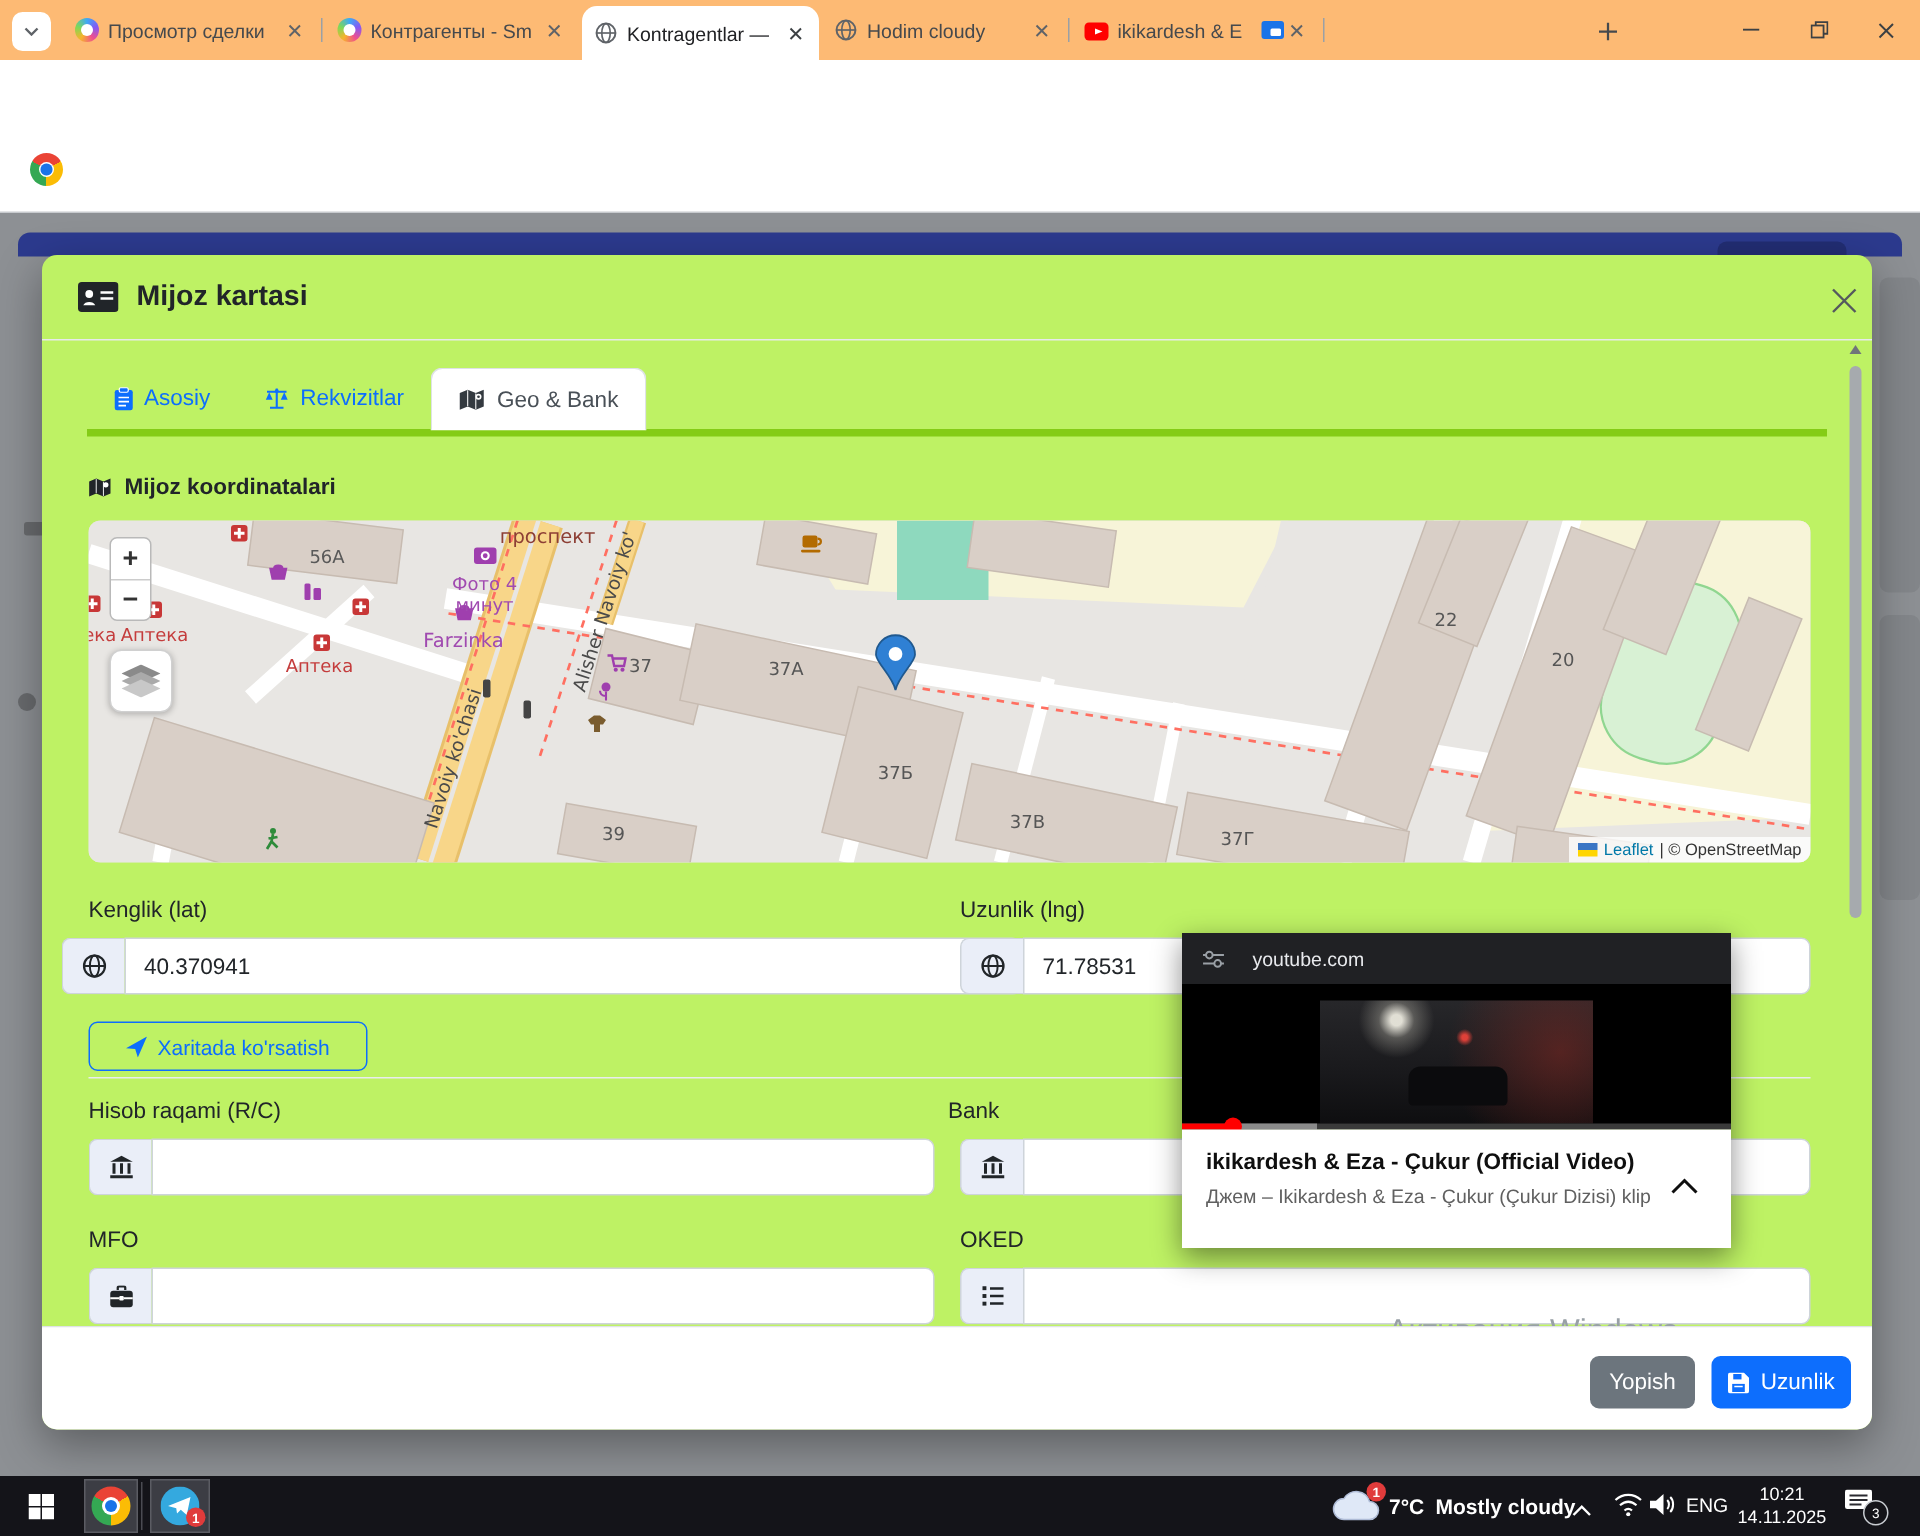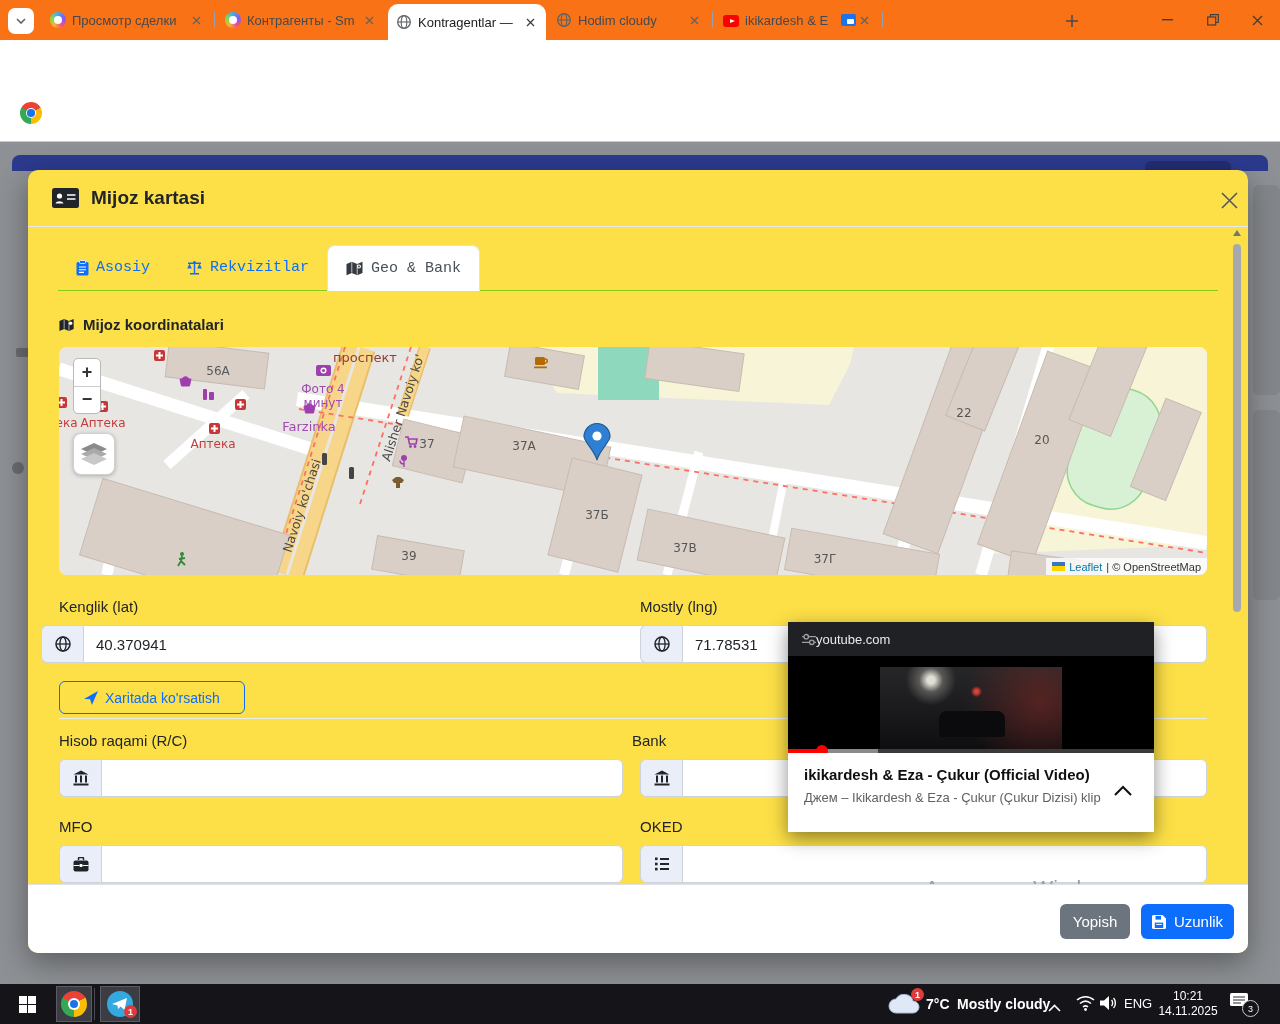--- a/index.html
+++ b/index.html
@@ -1,20 +1,20 @@
 <!DOCTYPE html>
 <html><head>
 <meta charset="utf-8">
 <style>
   html,body{margin:0;padding:0;}
   body{width:1280px;height:1024px;overflow:hidden;position:relative;
        font-family:"Liberation Sans",sans-serif;background:#878a8e;-webkit-font-smoothing:antialiased;}
   .abs{position:absolute;}
   
-  #tabstrip{left:0;top:0;width:1280px;height:40px;background:#f97316;}
+  #tabstrip{left:0;top:0;width:1280px;height:40px;background:#fdba74;}
   .tabsearch{left:8px;top:8px;width:26px;height:26px;background:#fff;border-radius:7px;
              display:flex;align-items:center;justify-content:center;color:#5f6368;}
   .tab{top:0;height:40px;display:flex;align-items:center;padding:0 8px;box-sizing:border-box;
        font-size:13px;color:#45494d;}
   .tab .lbl{white-space:nowrap;overflow:hidden;flex:1;margin:0 6px;}
   .tab-active{top:4px;height:36px;background:#fff;border-radius:10px 10px 0 0;color:#202124;}
   .vsep{top:12px;width:1px;height:16px;background:#9aa0a6;}
   .fav{width:16px;height:16px;flex:0 0 16px;position:relative;}
   .fav-amo{border-radius:50%;background:conic-gradient(#3fa9f5,#8458f4,#ef4f8e,#f7b32b,#7ed957,#3fa9f5);}
   .fav-amo::after{content:"";position:absolute;left:4px;top:4px;width:8px;height:8px;background:#fff;border-radius:50%;}
@@ -33,27 +33,27 @@
   #notifbar{left:0;top:84px;width:1280px;height:58px;background:#fff;border-bottom:1px solid #c7cace;box-sizing:border-box;}
   #notiftext{left:52px;top:105px;font-size:14px;color:#202124;}
   #defaultbtn{left:397px;top:95px;width:210px;height:36px;background:#1a73e8;color:#fff;border-radius:18px;
               font-size:14px;font-weight:700;display:flex;align-items:center;justify-content:center;}
   
   #page{left:0;top:142px;width:1280px;height:842px;background:#8d9094;}
   #navyband{left:12px;top:13px;width:1256px;height:16px;background:#2c3a8e;border-radius:8px 8px 0 0;}
   #navybtn{left:1145px;top:19px;width:86px;height:24px;background:#222d73;border-radius:6px;}
   .ghost{background:#83868a;border-radius:6px;}
   
-  #modal{left:28px;top:170px;width:1220px;height:783px;background:#fde047;border-radius:10px;
+  #modal{left:28px;top:170px;width:1220px;height:783px;background:#bef264;border-radius:10px;
          box-shadow:0 10px 30px rgba(0,0,0,.35);text-align:center;}
   #mhead{left:0;top:0;width:1220px;height:57px;border-bottom:1px solid #e7e9ec;box-sizing:border-box;
          display:flex;align-items:center;padding:0 24px;}
   #mtitle{font-size:19px;font-weight:700;color:#212529;margin-left:12px;}
   #mclose{left:1188px;top:17px;width:26px;height:26px;display:flex;align-items:center;justify-content:center;}
-  .mtabs{left:30px;top:75px;height:46px;width:1160px;display:flex;border-bottom:1px solid #84cc16;box-sizing:border-box;font-family:Liberation Mono, monospace;}
+  .mtabs{left:30px;top:75px;height:46px;width:1160px;display:flex;border-bottom:5px solid #84cc16;box-sizing:border-box;}
   .mtab{display:flex;align-items:center;gap:7px;padding:0 18px;font-size:15px;color:#0d6efd;}
   .mtab.on{background:#fff;border:1px solid #dee2e6;border-bottom:1px solid #fff;border-radius:8px 8px 0 0;
            color:#495057;margin-bottom:-1px;}
   #secthead{left:31px;top:146px;display:flex;align-items:center;gap:8px;font-size:15px;font-weight:700;color:#212529;}
   
   #mapbox{left:31px;top:177px;width:1148px;height:228px;border-radius:8px;overflow:hidden;background:#e8e6e3;}
   .zoomctl{left:14px;top:11px;width:28px;height:56px;background:#fff;border:1px solid #b9b9b9;border-radius:5px;
            box-sizing:border-box;display:flex;flex-direction:column;}
   .zoomctl div{flex:1;display:flex;align-items:center;justify-content:center;font-size:18px;font-weight:700;color:#333;}
   .zoomctl div:first-child{border-bottom:1px solid #ccc;}
@@ -82,21 +82,21 @@
   
   #mscroll{left:1202px;top:58px;width:14px;height:716px;}
   #mscroll .thumb{left:3px;top:16px;width:8px;height:368px;background:#a6aaae;border-radius:4px;position:absolute;}
   .scrarrow{width:0;height:0;border-left:4px solid transparent;border-right:4px solid transparent;position:absolute;left:3px;}
   
   #watermark{left:925px;top:875px;z-index:20;color:#9aa0a6;}
   #watermark .w1{font-size:21px;line-height:26px;color:#98a0a6;}
   #watermark .w2{font-size:14px;line-height:20px;color:#a7adb2;margin-top:3px;}
   
   #pip{left:788px;top:622px;width:366px;height:210px;z-index:40;box-shadow:0 6px 18px rgba(0,0,0,.45);}
-  #piphead{height:34px;background:#202124;display:flex;align-items:center;padding:0 14px;gap:0;box-sizing:border-box;}
+  #piphead{height:34px;background:#202124;display:flex;align-items:center;padding:0 14px;gap:19px;box-sizing:border-box;}
   #pipsite{font-size:13px;color:#e8eaed;}
   #pipvideo{height:97px;background:#000;position:relative;}
   #pipthumb{position:absolute;left:92px;top:11px;width:182px;height:82px;
     background:
       radial-gradient(circle at 28% 16%, rgba(235,233,222,.95) 0 2.5%, rgba(170,168,158,.4) 8%, transparent 17%),
       radial-gradient(circle at 53% 30%, rgba(255,70,60,.85) 0 1.6%, transparent 5%),
       radial-gradient(circle at 39% 66%, rgba(255,228,150,.95) 0 2.2%, transparent 8%),
       radial-gradient(circle at 60% 66%, rgba(255,228,150,.95) 0 2.2%, transparent 8%),
       radial-gradient(circle at 88% 42%, rgba(130,40,34,.55), transparent 45%),
       linear-gradient(180deg,#27272a 0%,#1a1a1d 55%,#0e0e10 100%);}
@@ -485,21 +485,21 @@
         </svg>
     </div>
     <div class="abs" id="attr">
       <span class="uaflag"></span>
       <span class="lf">Leaflet</span>
       <span>| © OpenStreetMap</span>
     </div>
   </div>
 
   <div class="abs flabel" style="left:31px;top:428px;">Kenglik (lat)</div>
-  <div class="abs flabel" style="left:612px;top:428px;">Mostly (lng)</div>
+  <div class="abs flabel" style="left:612px;top:428px;">Uzunlik (lng)</div>
   <div class="abs igroup" style="left:13px;top:455px;width:640px;">
     <div class="iprefix">
         <svg width="16" height="16" viewBox="0 0 16 16">
           <circle cx="8" cy="8" r="7" fill="none" stroke="#212529" stroke-width="1.5"></circle>
           <ellipse cx="8" cy="8" rx="3.1" ry="7" fill="none" stroke="#212529" stroke-width="1.3"></ellipse>
           <path d="M1,8 H15" stroke="#212529" stroke-width="1.3"></path>
         </svg>
       </div>
     <div class="ifield">40.370941</div>
   </div>

